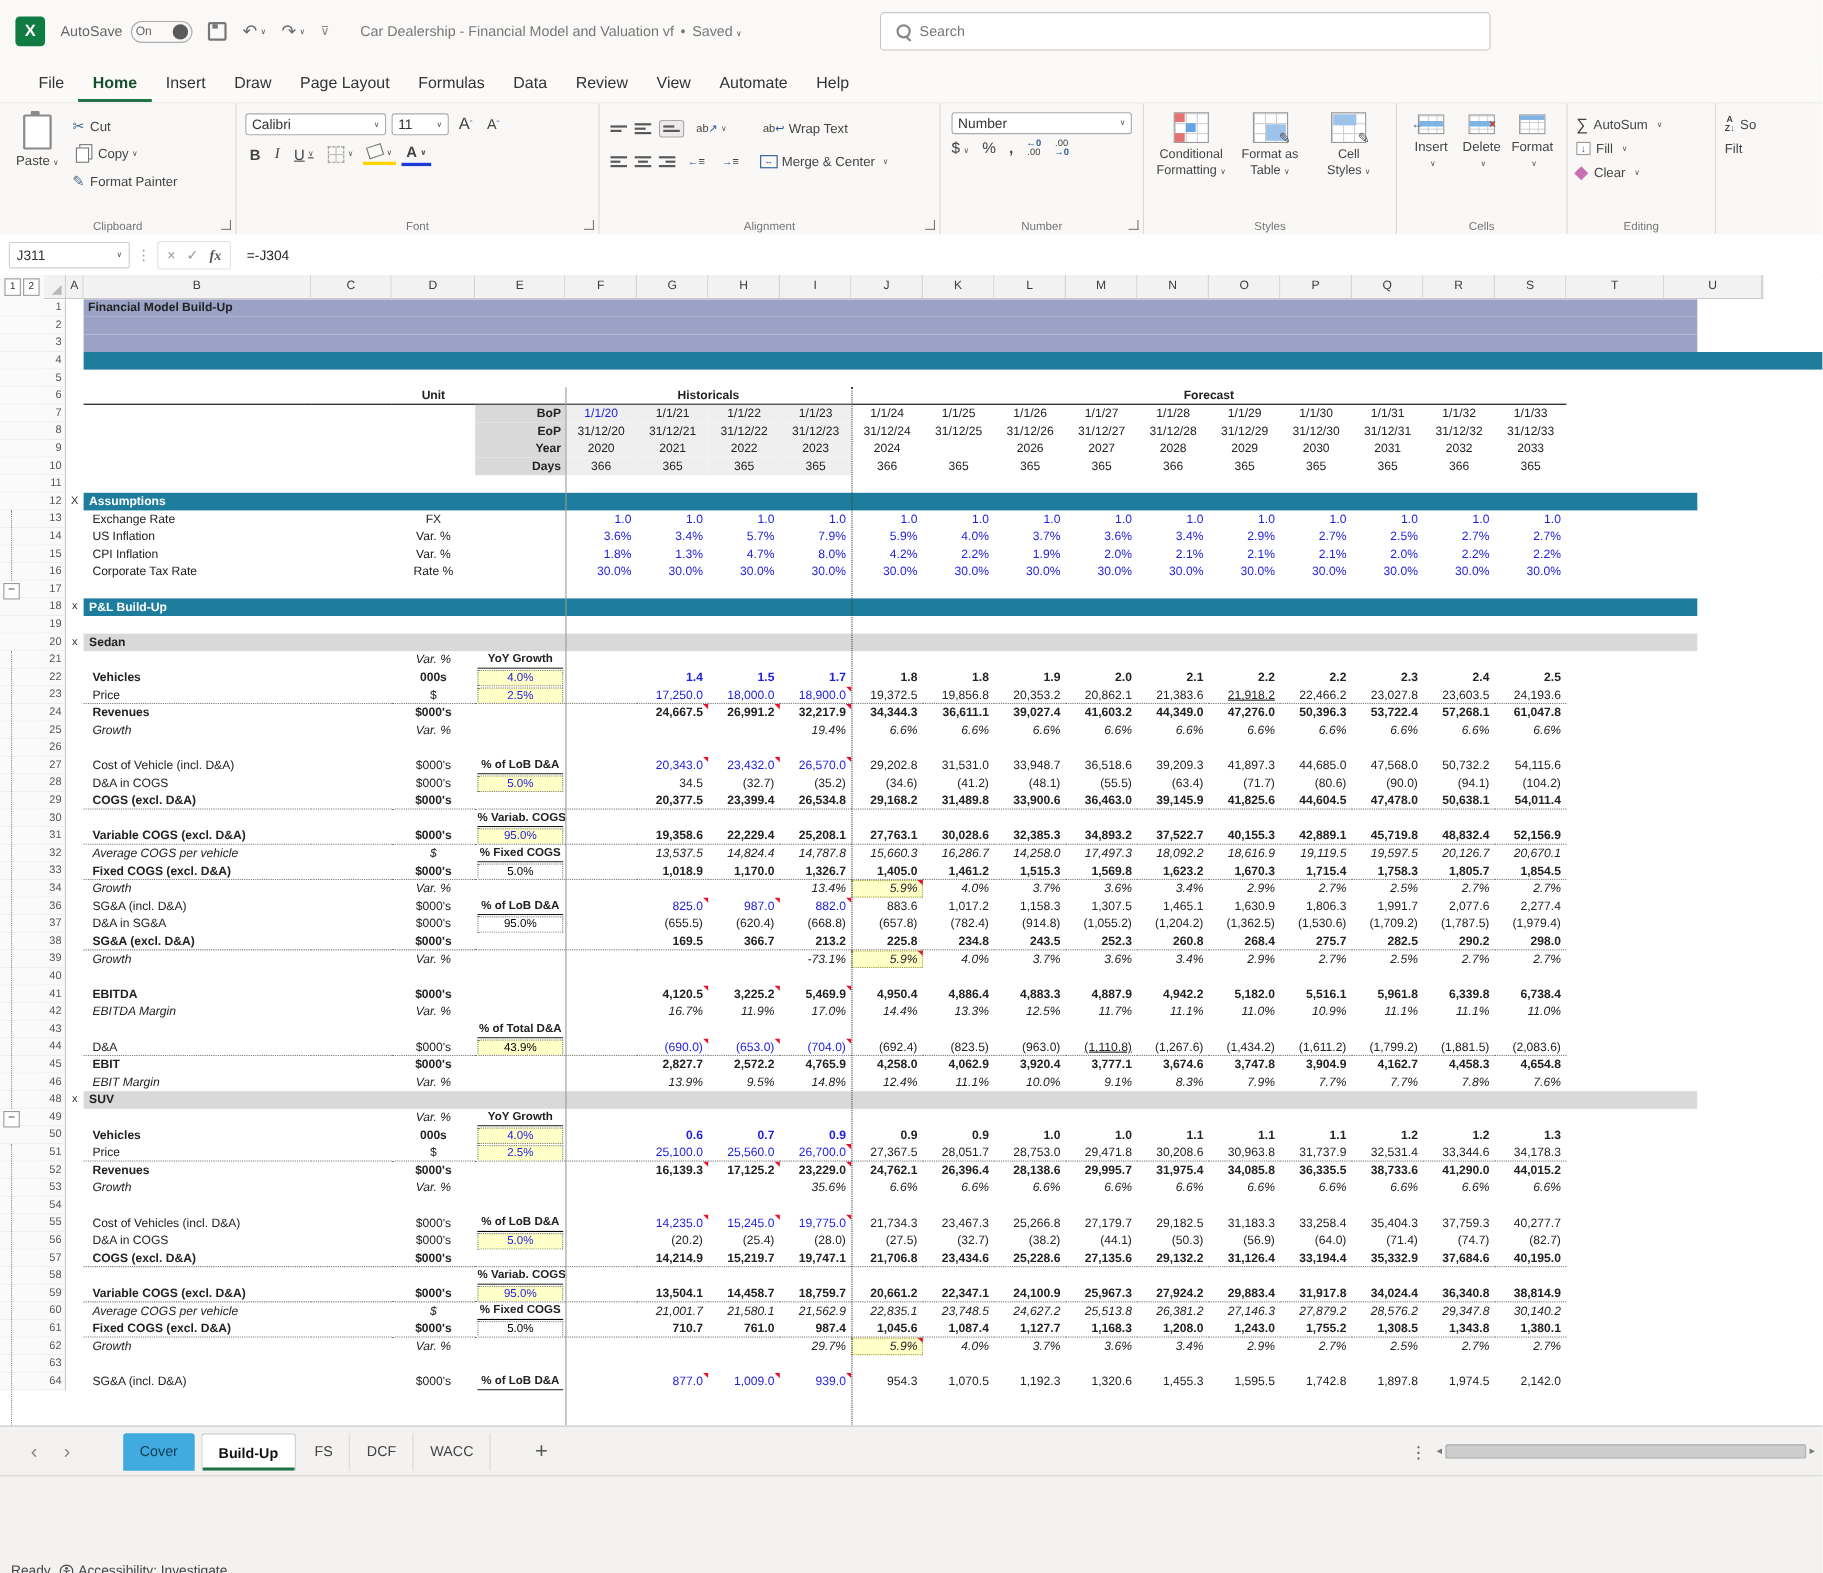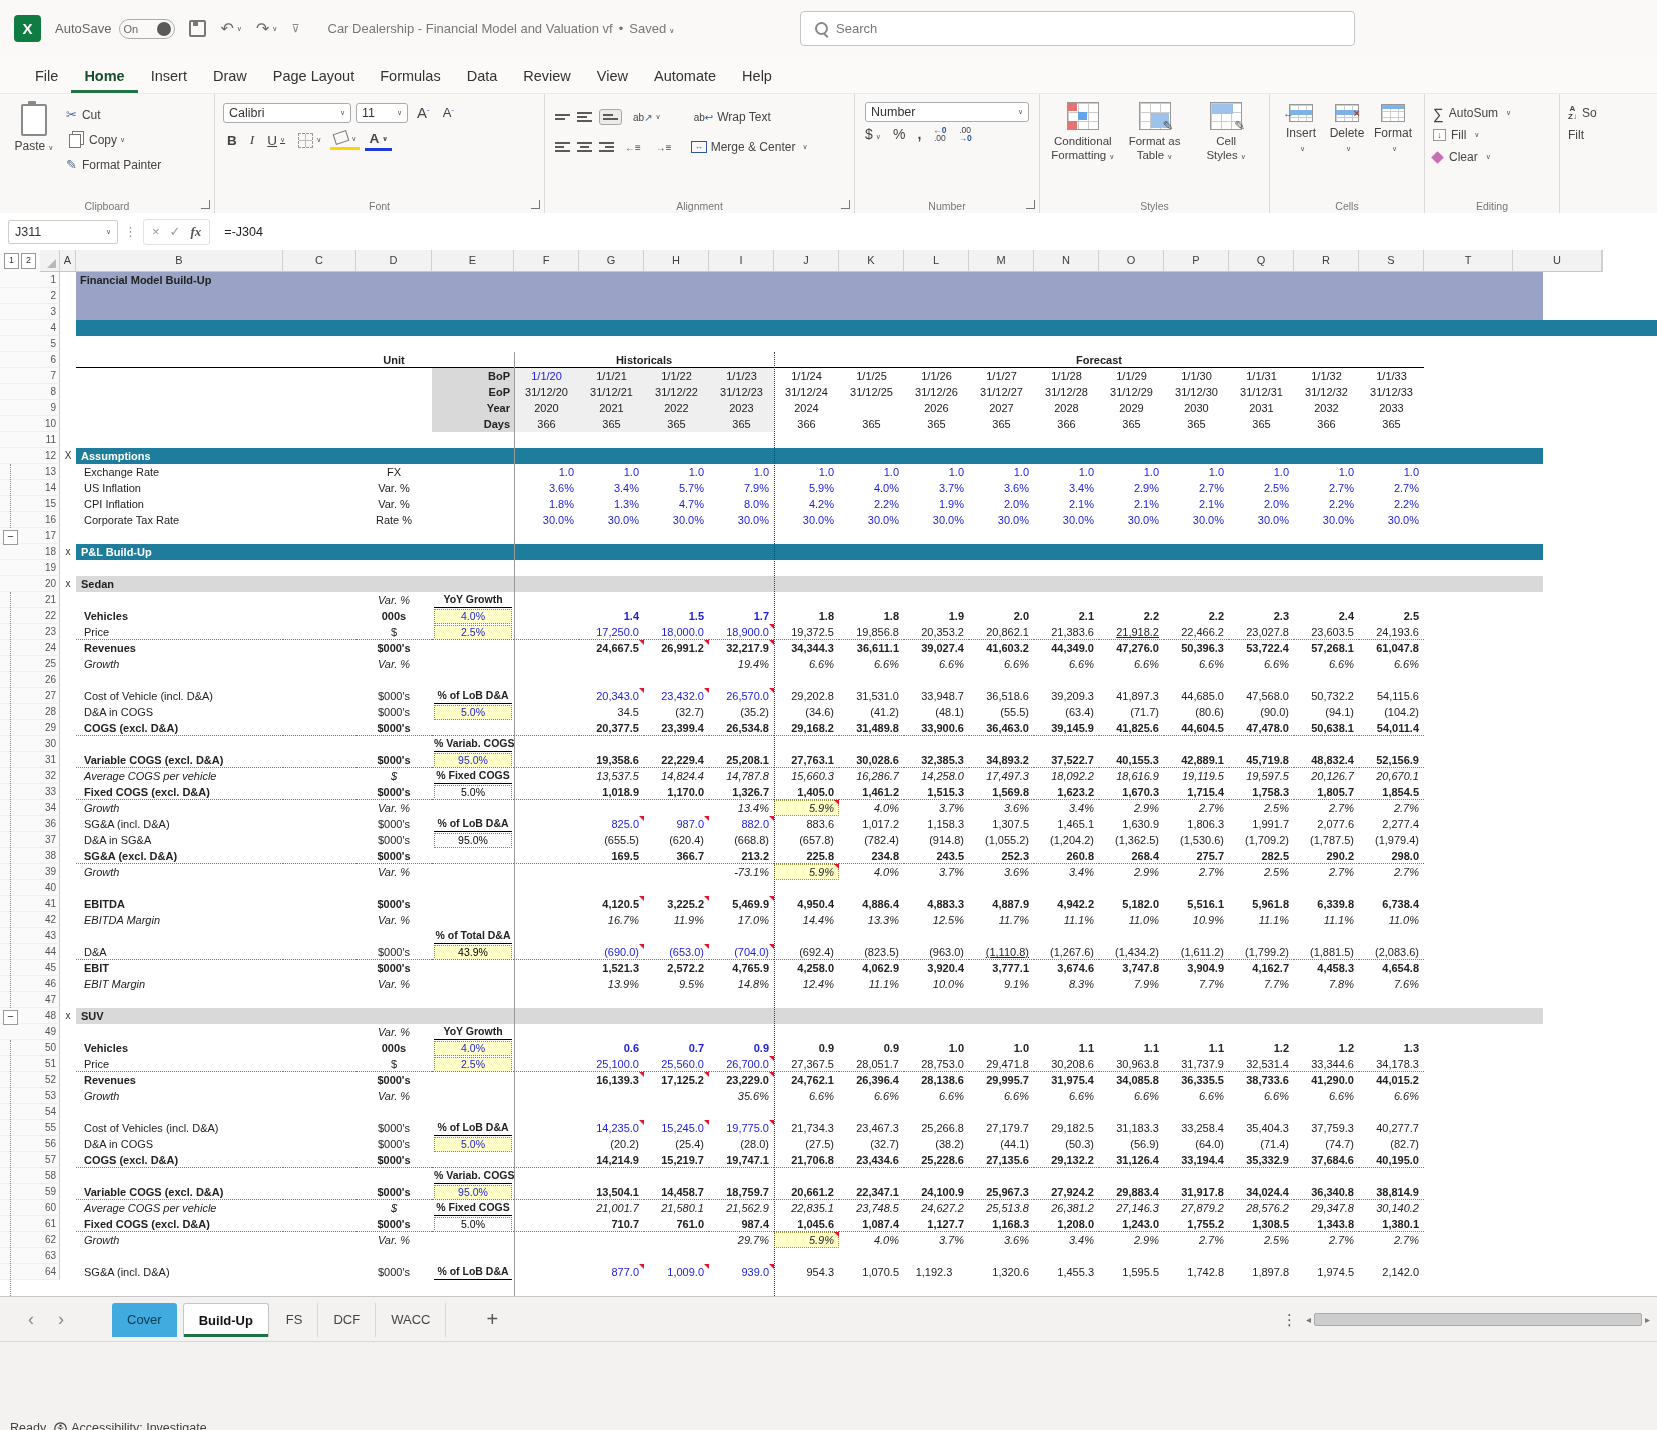--- a/index.html
+++ b/index.html
@@ -1318,21 +1318,21 @@
       </div>
       <div class="r">
         <div class="gut" style="width: 40px;"></div>
         <div class="num" style="width: 20px;">45</div>
         <div class="am" style="width: 16px;"></div>
         <div class="lbl b1" style="width: 207px;">EBIT</div>
         <div style="width: 73px;"></div>
         <div class="unit cen b1" style="width: 76px;">$000's</div>
         <div class="ecell" style="width: 82px;"></div>
         <div class="vc b1" style="width: 65px;"></div>
-        <div class="vc b1" style="width: 65px;">1,521.3</div>
+        <div class="vc b1" style="width: 65px;">2,827.7</div>
         <div class="vc b1" style="width: 65px;">2,572.2</div>
         <div class="vc b1" style="width: 65px;">4,765.9</div>
         <div class="vc b1" style="width: 65px;">4,258.0</div>
         <div class="vc b1" style="width: 65px;">4,062.9</div>
         <div class="vc b1" style="width: 65px;">3,920.4</div>
         <div class="vc b1" style="width: 65px;">3,777.1</div>
         <div class="vc b1" style="width: 65px;">3,674.6</div>
         <div class="vc b1" style="width: 65px;">3,747.8</div>
         <div class="vc b1" style="width: 65px;">3,904.9</div>
         <div class="vc b1" style="width: 65px;">4,162.7</div>
@@ -1363,25 +1363,20 @@
         <div class="vc i1" style="width: 65px;">7.7%</div>
         <div class="vc i1" style="width: 65px;">7.7%</div>
         <div class="vc i1" style="width: 65px;">7.8%</div>
         <div class="vc i1" style="width: 65px;">7.6%</div>
         <div style="width: 89px;"></div>
         <div style="width: 89px;"></div>
         <div class="fx1"></div>
       </div>
       <div class="r">
         <div class="gut" style="width: 40px;"></div>
-        <div class="num" style="width: 20px;">47</div>
-        <div class="fx1"></div>
-      </div>
-      <div class="r">
-        <div class="gut" style="width: 40px;"></div>
         <div class="num" style="width: 20px;">48</div>
         <div class="am" style="width: 16px;">x</div>
         <div class="bandg" style="width: 1467px;">SUV</div>
         <div class="fx1"></div>
       </div>
       <div class="r">
         <div class="gut" style="width: 40px;"></div>
         <div class="num" style="width: 20px;">49</div>
         <div class="am" style="width: 16px;"></div>
         <div class="lbl " style="width: 207px;"></div>
@@ -1755,21 +1750,21 @@
         <div class="unit cen " style="width: 76px;">$000's</div>
         <div class="ecell" style="width: 82px;">
           <div class="ehead">% of LoB D&amp;A</div>
         </div>
         <div class="vc tb" style="width: 65px;"></div>
         <div class="vc tb" style="width: 65px;">877.0<i class="nt"></i></div>
         <div class="vc tb" style="width: 65px;">1,009.0<i class="nt"></i></div>
         <div class="vc tb" style="width: 65px;">939.0<i class="nt"></i></div>
         <div class="vc " style="width: 65px;">954.3</div>
         <div class="vc " style="width: 65px;">1,070.5</div>
-        <div class="vc " style="width: 65px; text-align: center;">1,192.3</div>
+        <div class="vc " style="width: 65px;">1,192.3</div>
         <div class="vc " style="width: 65px;">1,320.6</div>
         <div class="vc " style="width: 65px;">1,455.3</div>
         <div class="vc " style="width: 65px;">1,595.5</div>
         <div class="vc " style="width: 65px;">1,742.8</div>
         <div class="vc " style="width: 65px;">1,897.8</div>
         <div class="vc " style="width: 65px;">1,974.5</div>
         <div class="vc " style="width: 65px;">2,142.0</div>
         <div style="width: 89px;"></div>
         <div style="width: 89px;"></div>
         <div class="fx1"></div>

